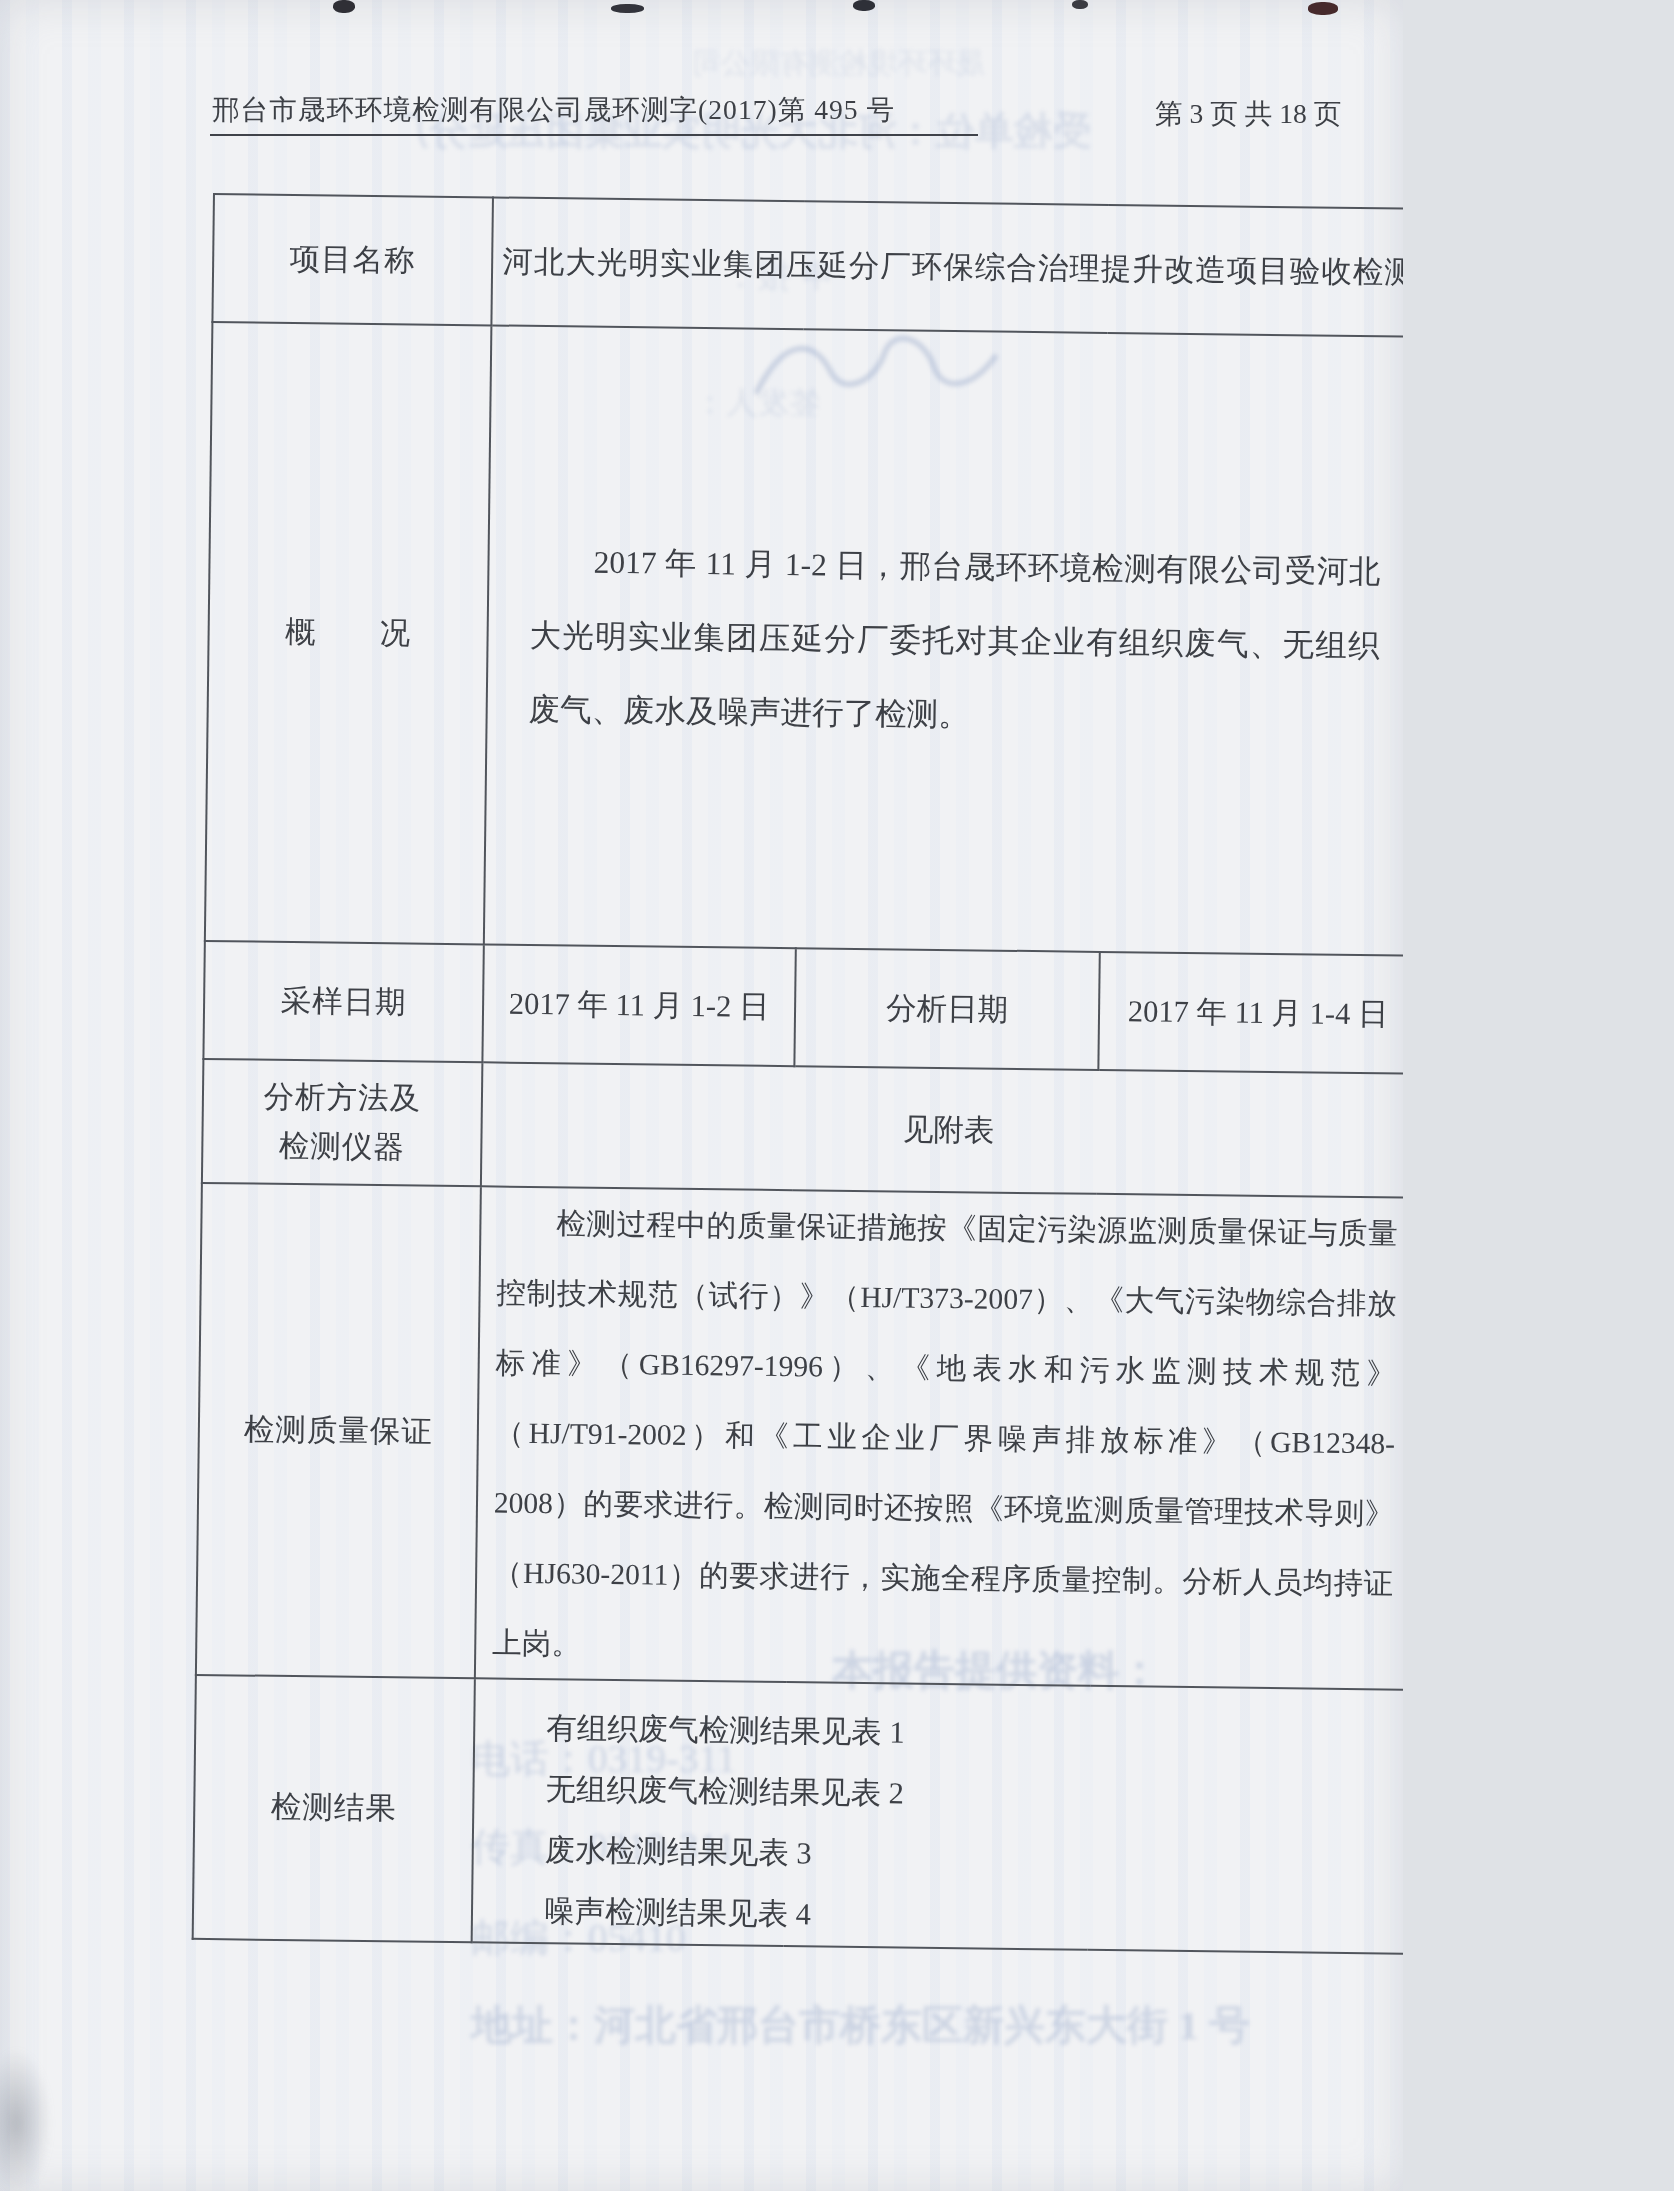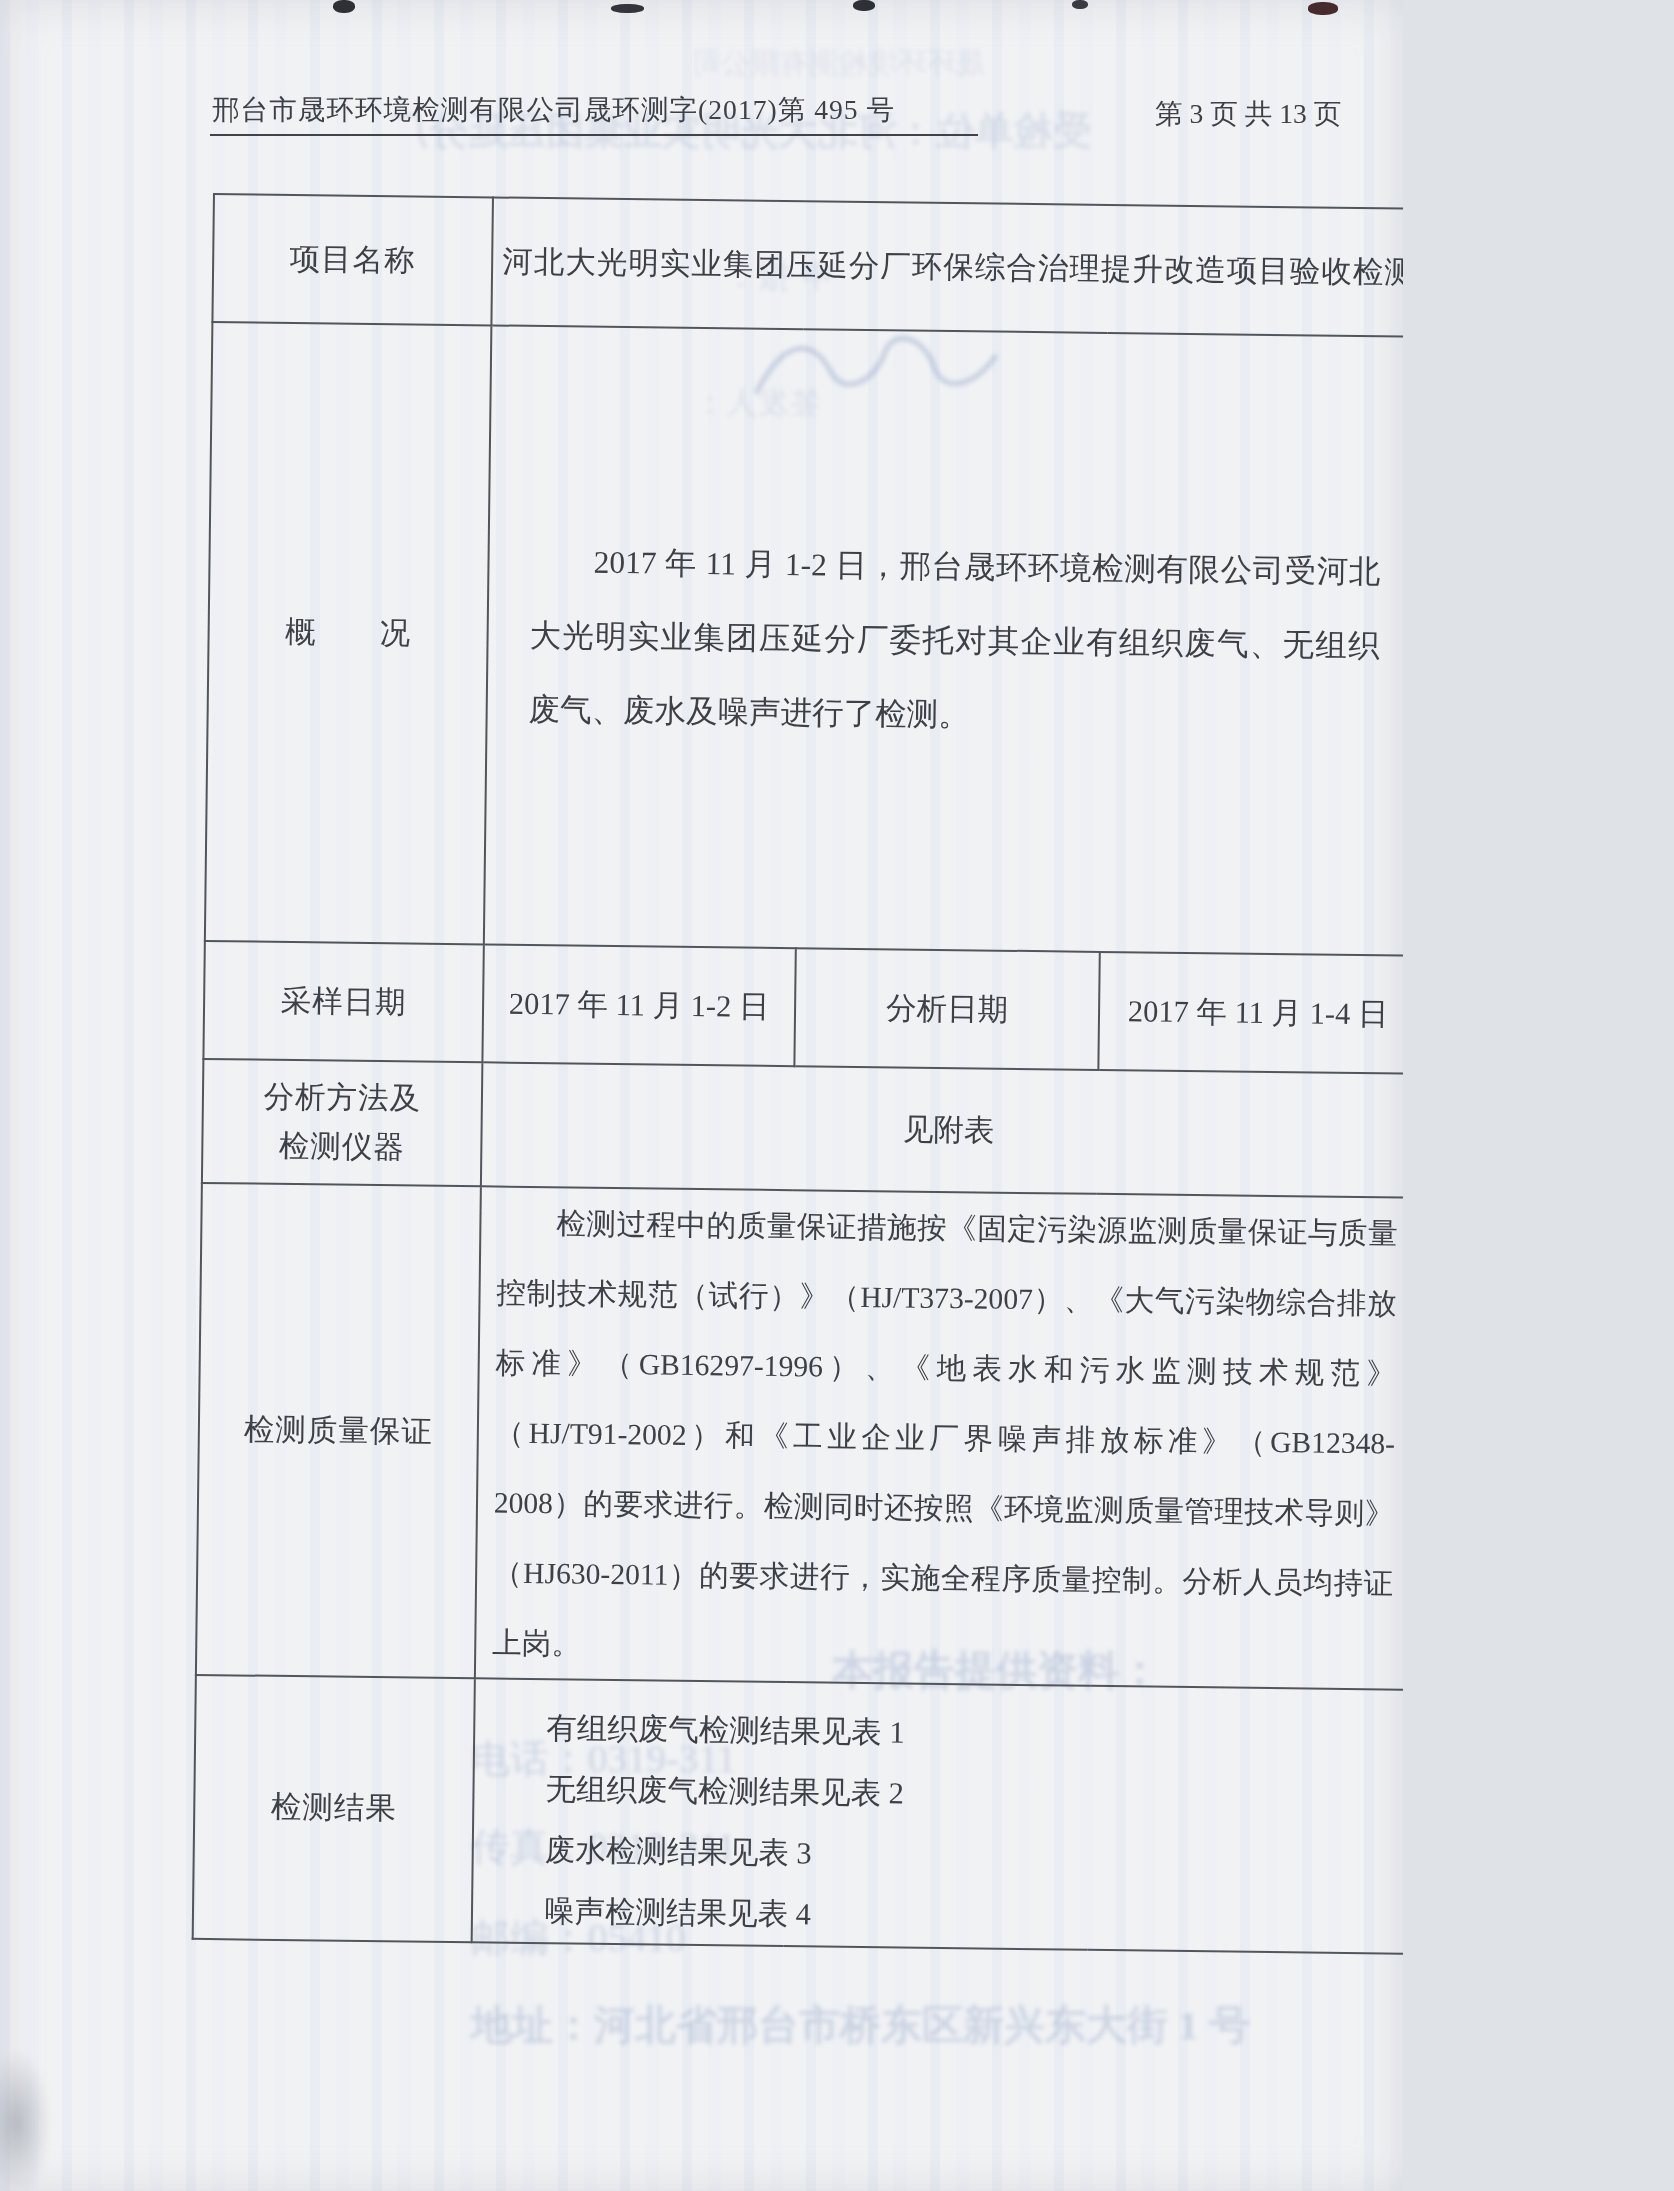--- a/index.html
+++ b/index.html
@@ -61,21 +61,21 @@
   </svg>
   <div class="bleed flip" style="left:694px; top:382px; font-size:31.5px; opacity:0.18;">签发人：</div>
   <div class="bleed bold" style="left:832px; top:1643px; font-size:41px; opacity:0.3;">本报告提供资料：</div>
   <div class="bleed" style="left:471px; top:1732px; font-size:39px; opacity:0.3;">电话：0319-311</div>
   <div class="bleed" style="left:471px; top:1820px; font-size:39px; opacity:0.3;">传真：0319-311</div>
   <div class="bleed" style="left:471px; top:1911px; font-size:39px; opacity:0.3;">邮编：05410</div>
   <div class="bleed bold" style="left:471px; top:1998px; font-size:41px; opacity:0.3;">地址：河北省邢台市桥东区新兴东大街 1 号</div>
 
   <div class="hdr-left">邢台市晟环环境检测有限公司晟环测字(2017)第 495 号</div>
   <div class="hdr-rule"></div>
-  <div class="hdr-right">第 3 页 共 13 页</div>
+  <div class="hdr-right">第 3 页 共 18 页</div>
 
   <div class="doc-table-wrap">
     <table class="doc">
       <colgroup>
         <col style="width:279px">
           <col style="width:312px">
           <col style="width:304px">
           <col style="width:318px">
       </colgroup>
       <tbody>

